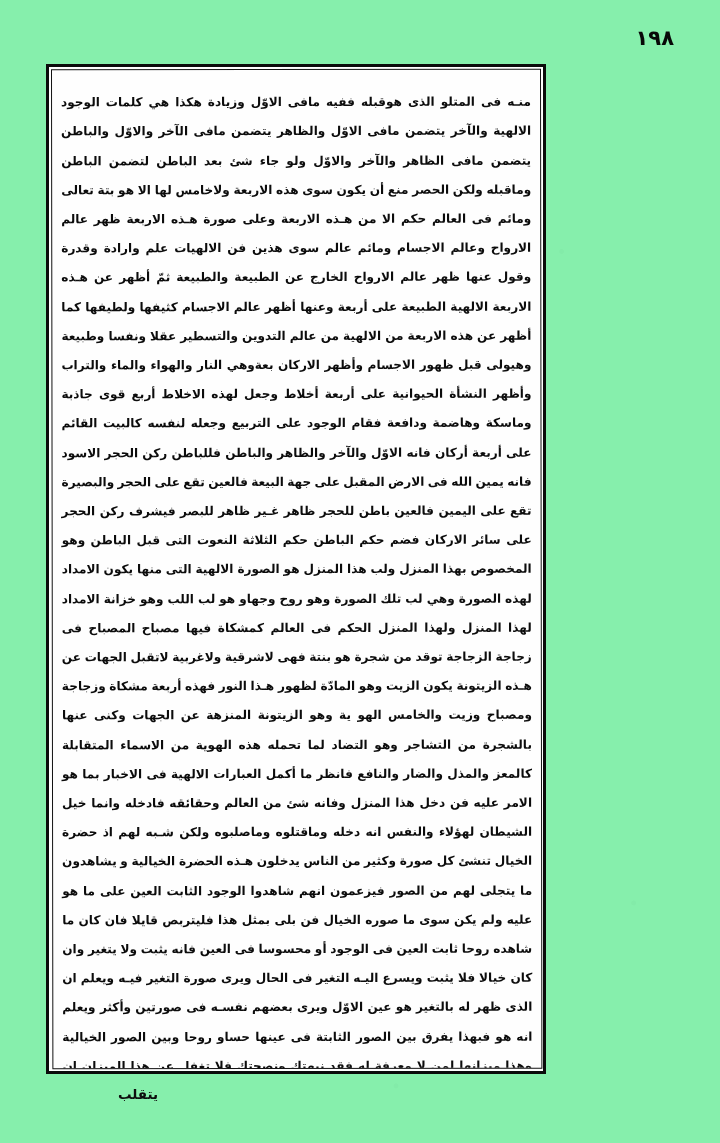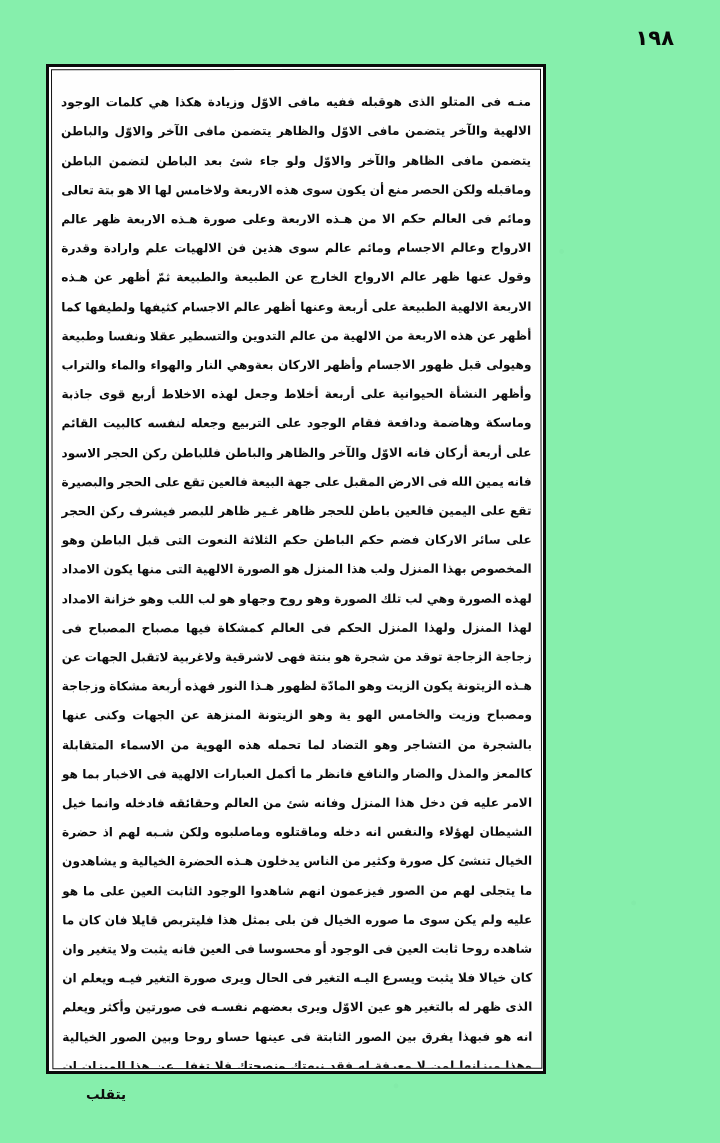--- a/index.html
+++ b/index.html
@@ -90,21 +90,21 @@
     -webkit-font-smoothing: none;
   }
 
   
   .catchword {
     position: absolute;
     left: 0;
     top: 1086px;
     width: 720px;
     text-align: left;
-    padding-left: 86px;
+    padding-left: 118px;
     box-sizing: border-box;
     direction: rtl;
     font-family: "DejaVu Sans", "Liberation Sans", sans-serif;
     font-size: 13.5px;
     font-weight: 700;
     color: #0d0d0d;
     letter-spacing: -0.3px;
   }
 
   

